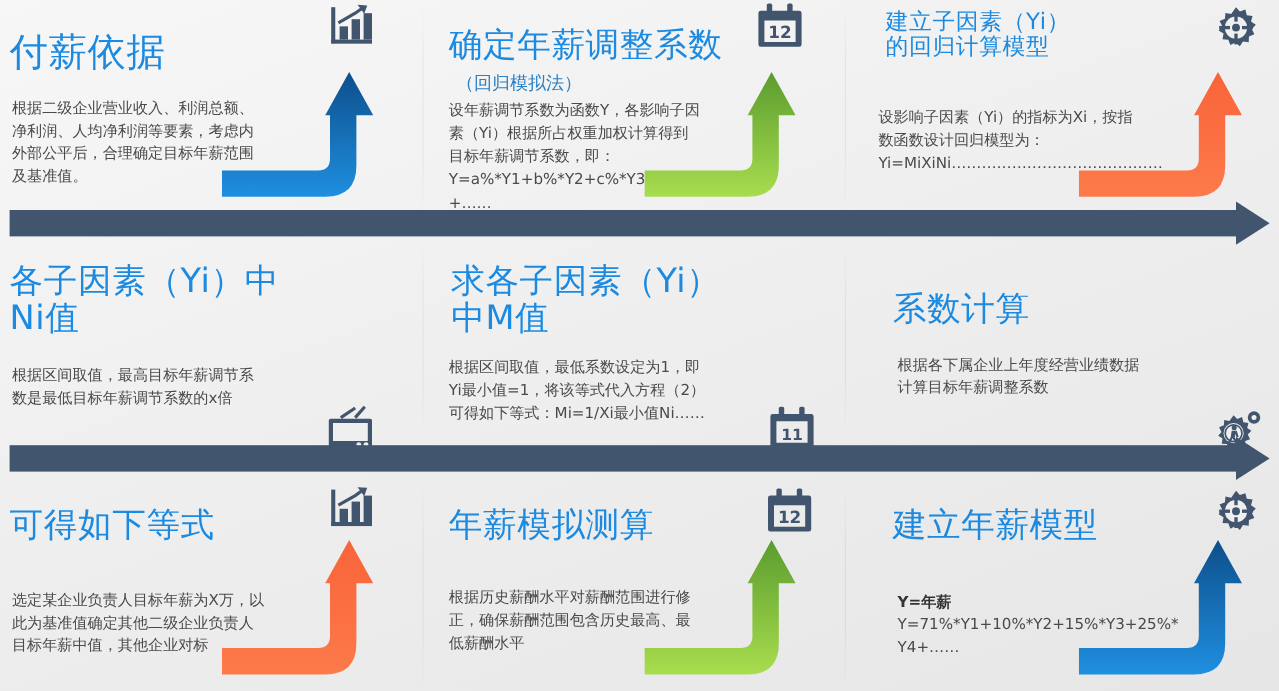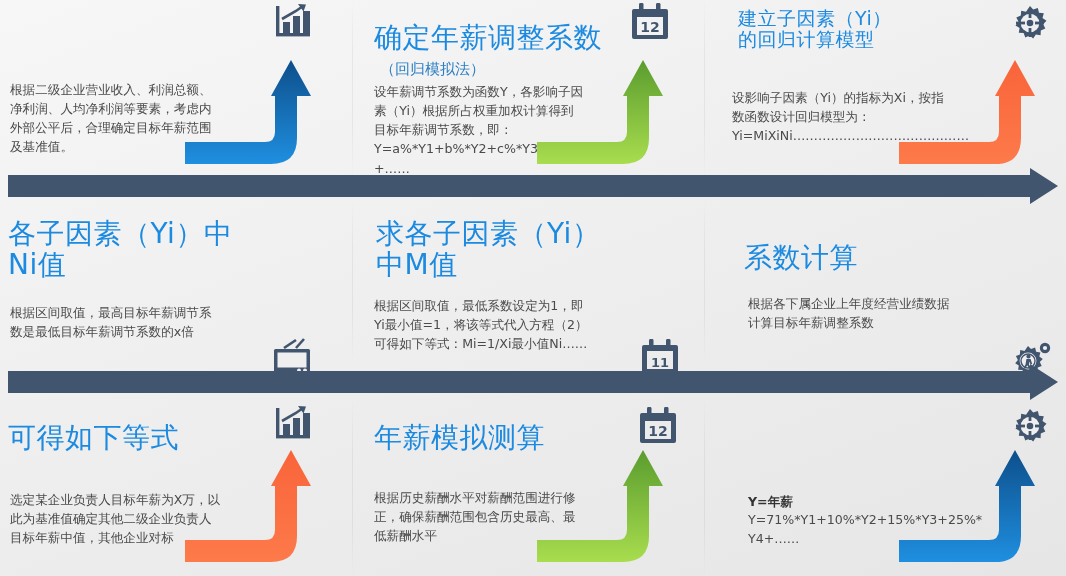--- a/index.html
+++ b/index.html
@@ -72,20 +72,21 @@
       </linearGradient>
     </defs>
   </svg>
 
   <div class="row row1">
 
     <div class="vsep" style="left:352px"></div>
     <div class="vsep" style="left:704px"></div>
 
     <div class="cell c1">
+      <div class="title" style="left:8px;top:26px;font-size:32px;">付薪依据</div>
       <div class="body" style="left:10px;top:80px;width:260px;">根据二级企业营业收入、利润总额、
 净利润、人均净利润等要素，考虑内
 外部公平后，合理确定目标年薪范围
 及基准值。</div>
       <div class="icon" style="left:272px;top:2px;">
         <svg width="42" height="40" viewBox="0 0 42 40">
           <g fill="#42556e">
             <rect x="4" y="4" width="3.4" height="30"></rect>
             <rect x="4" y="31" width="34" height="3.4"></rect>
             <rect x="11" y="20" width="7" height="11"></rect>
@@ -289,20 +290,21 @@
       <div class="elbow" style="left:185px;top:42px;">
         <svg width="130" height="134" viewBox="0 0 130 134">
           <path d="M106 8 L126 44 L112 44 L112 94
                    Q112 120 86 120 L0 120 L0 98 L80 98
                    Q90 98 90 88 L90 44 L86 44 Z" fill="url(#gGreen)"></path>
         </svg>
       </div>
     </div>
 
     <div class="cell c3">
+      <div class="title" style="left:40px;top:22px;font-size:28px;">建立年薪模型</div>
       <div class="body" style="left:44px;top:92px;width:290px;font-weight:bold;color:#333;">Y=年薪</div>
       <div class="body" style="left:44px;top:110px;width:300px;">Y=71%*Y1+10%*Y2+15%*Y3+25%*
 Y4+……</div>
       <div class="icon" style="left:306px;top:6px;">
         <svg width="40" height="40" viewBox="0 0 40 40">
           <g fill="#42556e">
             <path d="M20 3 l3.2 3.6 4.6 -1.6 1.2 4.7 4.8 .6 -1.3 4.7 4.0 2.7 -3.3 3.5 2.1 4.4 -4.5 1.8 -.2 4.8
                      -4.8 -.7 -2.6 4.1 -3.6 -3.2 -4.3 2.2 -1.7 -4.5 -4.8 -.3 .8 -4.8 -4.1 -2.5 3.1 -3.7 -2.3 -4.3
                      4.5 -1.9 .4 -4.8 4.8 .9 z"></path>
             <circle cx="20" cy="20" r="9.3" fill="#efefef"></circle>

